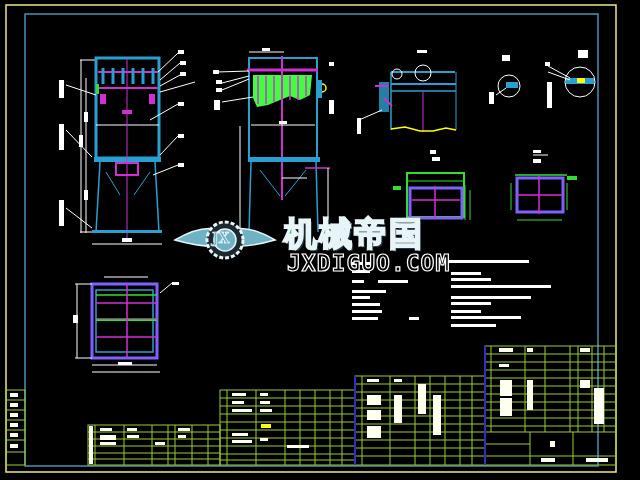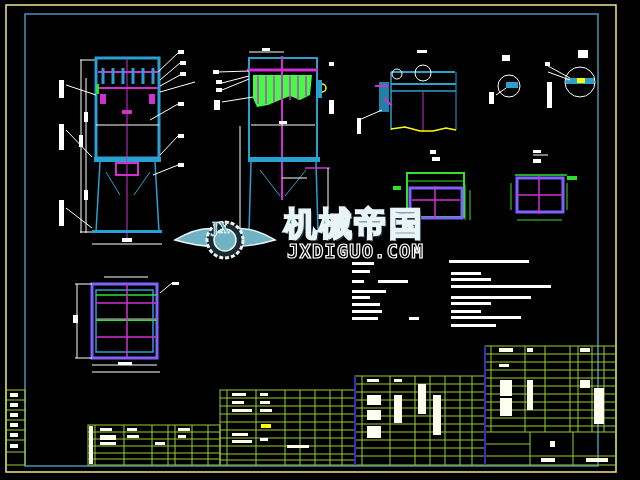--- a/index.html
+++ b/index.html
@@ -1,21 +1,21 @@
 <!DOCTYPE html>
 <html><head>
 <meta charset="utf-8">
 <style>
   html,body{margin:0;padding:0;background:#000;}
   body{width:640px;height:480px;overflow:hidden;position:relative;font-family:"DejaVu Sans",sans-serif;}
   #canvas{position:absolute;left:0;top:0;width:640px;height:480px;}
-  .wm{position:absolute;left:172px;top:196px;width:300px;height:70px;}
+  .wm{position:absolute;left:172px;top:206px;width:300px;height:70px;}
   .wm-cn{position:absolute;left:112px;top:6px;font-family:"DejaVu Sans",sans-serif;font-weight:bold;font-size:33px;letter-spacing:2px;color:#22c55e;
     -webkit-text-stroke:2px #e8f4f8;text-shadow:2px 2px 0 #1a3a44;}
-  .wm-en{position:absolute;left:115px;top:44px;font-family:"DejaVu Sans Mono",monospace;font-weight:bold;font-size:19px;color:#000;
+  .wm-en{position:absolute;left:115px;top:44px;font-family:"DejaVu Sans Mono",monospace;font-weight:bold;font-size:23px;color:#000;
     -webkit-text-stroke:1.2px #ffffff;letter-spacing:1px;}
   .wm-logo-txt{position:absolute;left:40px;top:24px;font-family:"DejaVu Serif",serif;font-weight:bold;font-size:14px;color:#6fb2c4;-webkit-text-stroke:0.6px #fff;}
 </style>
 </head>
 <body>
 
 <svg id="canvas" viewBox="0 0 640 480" xmlns="http://www.w3.org/2000/svg">
 
   <rect x="6" y="5" width="610" height="467" fill="none" stroke="#f0e68c" stroke-width="1.5"></rect>
   <rect x="25" y="14" width="573" height="452" fill="none" stroke="#4a90b8" stroke-width="1.5"></rect>

